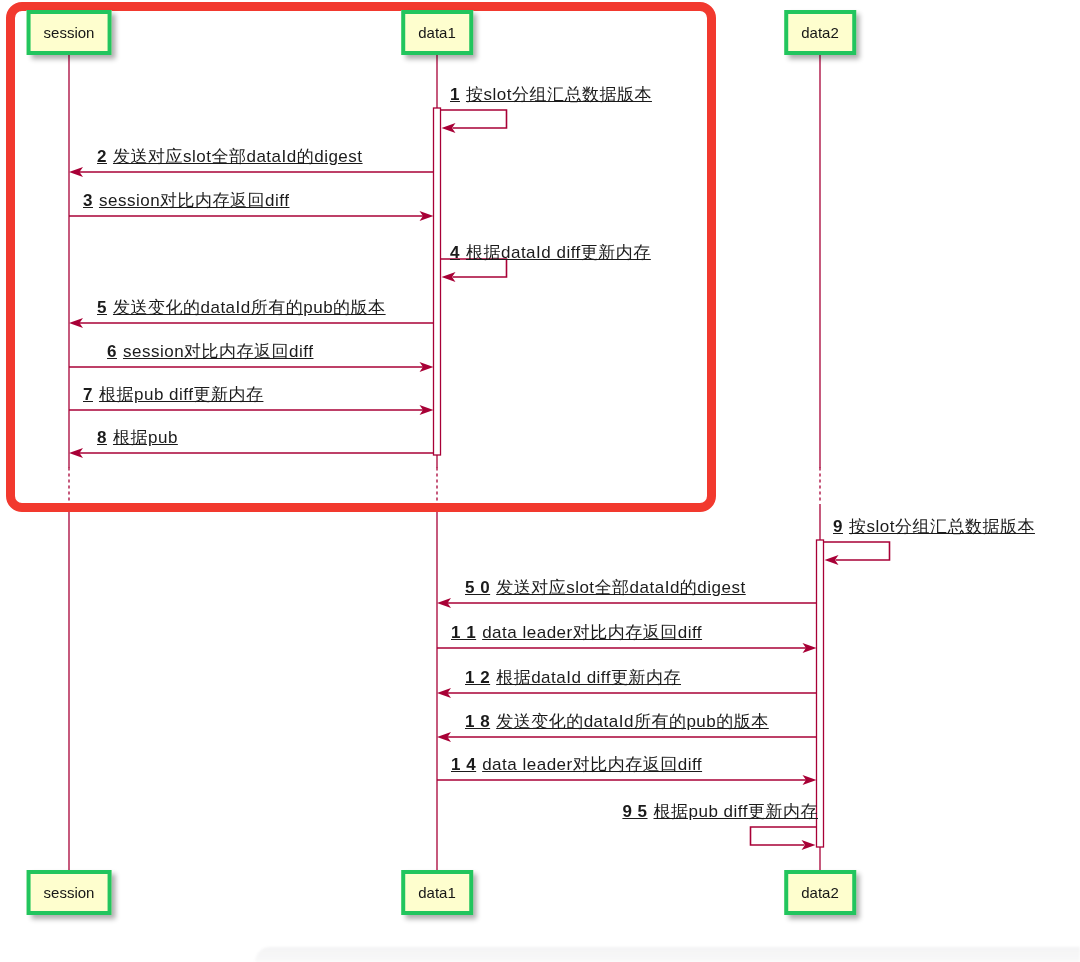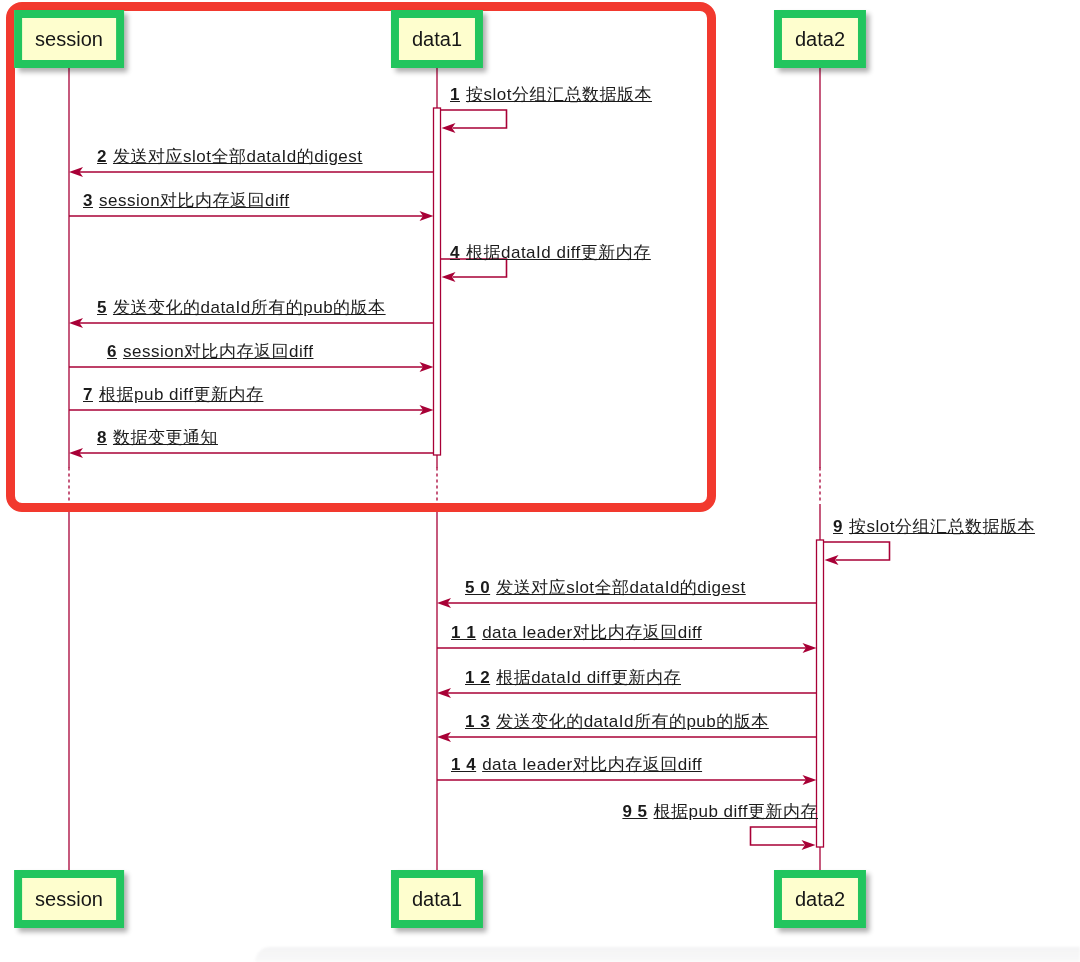--- a/index.html
+++ b/index.html
@@ -7,22 +7,22 @@
     position:relative; width:1080px; height:962px; background:#ffffff;
     overflow:hidden; font-family:"Liberation Sans", sans-serif;
   }
   .stage svg { position:absolute; left:0; top:0; z-index:2; }
   .highlight-box {
     position:absolute; left:6px; top:2px; width:710px; height:510px;
     box-sizing:border-box; border-radius:16px; z-index:3; pointer-events:none;
   }
   .pbox {
     position:absolute; transform:translateX(-50%);
-    background:#FEFECE; border:8px solid #22c55e; color:#161616;
-    font-size:20px; font-weight:500; line-height:1; padding:11px 13px;
+    background:#FEFECE; border:4px solid #22c55e; color:#161616;
+    font-size:15px; font-weight:500; line-height:1; padding:11px 13px;
     box-shadow:4px 4px 5px rgba(0,0,0,0.32); z-index:4; white-space:nowrap;
   }
   .mlabel {
     position:absolute; z-index:5; font-size:17px; color:#1b1b1b;
     white-space:nowrap; letter-spacing:0.5px; line-height:22px; height:22px;text-decoration:underline;
   }
   .mlabel .num { font-weight:700; margin-right:6px; }
   .mlabel.right-align { text-align:right; }
   .window-edge {
     position:absolute; left:255px; right:0; bottom:0; height:15px;
@@ -87,23 +87,23 @@
       <div class="pbox" style="left: 820px; top: 870px;">data2</div>
     </div>
   <div id="labels-layer">
       <div class="mlabel" style="left: 450px; top: 84px;"><span class="num">1</span><span>按slot分组汇总数据版本</span></div>
       <div class="mlabel" style="left: 97px; top: 146px;"><span class="num">2</span><span>发送对应slot全部dataId的digest</span></div>
       <div class="mlabel" style="left: 83px; top: 190px;"><span class="num">3</span><span>session对比内存返回diff</span></div>
       <div class="mlabel" style="left: 450px; top: 242px;"><span class="num">4</span><span>根据dataId diff更新内存</span></div>
       <div class="mlabel" style="left: 97px; top: 297px; text-align: right;"><span class="num">5</span><span>发送变化的dataId所有的pub的版本</span></div>
       <div class="mlabel" style="left: 83px; top: 341px; margin-left: 24px;"><span class="num">6</span><span>session对比内存返回diff</span></div>
       <div class="mlabel" style="left: 83px; top: 384px;"><span class="num">7</span><span>根据pub diff更新内存</span></div>
-      <div class="mlabel" style="left: 97px; top: 427px;"><span class="num">8</span><span>数据变更通知</span></div>
+      <div class="mlabel" style="left: 97px; top: 427px;"><span class="num">8</span><span>根据pub</span></div>
       <div class="mlabel" style="left: 833px; top: 516px;"><span class="num">9</span><span>按slot分组汇总数据版本</span></div>
       <div class="mlabel" style="left: 465px; top: 577px;"><span class="num">5 0</span><span>发送对应slot全部dataId的digest</span></div>
       <div class="mlabel" style="left: 451px; top: 622px;"><span class="num">1 1</span><span>data leader对比内存返回diff</span></div>
       <div class="mlabel" style="left: 465px; top: 667px;"><span class="num">1 2</span><span>根据dataId diff更新内存</span></div>
-      <div class="mlabel" style="left: 465px; top: 711px;"><span class="num">1 3</span><span>发送变化的dataId所有的pub的版本</span></div>
+      <div class="mlabel" style="left: 465px; top: 711px;"><span class="num">1 8</span><span>发送变化的dataId所有的pub的版本</span></div>
       <div class="mlabel" style="left: 451px; top: 754px;"><span class="num">1 4</span><span>data leader对比内存返回diff</span></div>
       <div class="mlabel right-align" style="left: 350px; top: 801px; width: 468px;"><span class="num">9 5</span><span>根据pub diff更新内存</span></div>
     </div>
   <div class="window-edge"></div>
 </div>
 
 </body></html>

